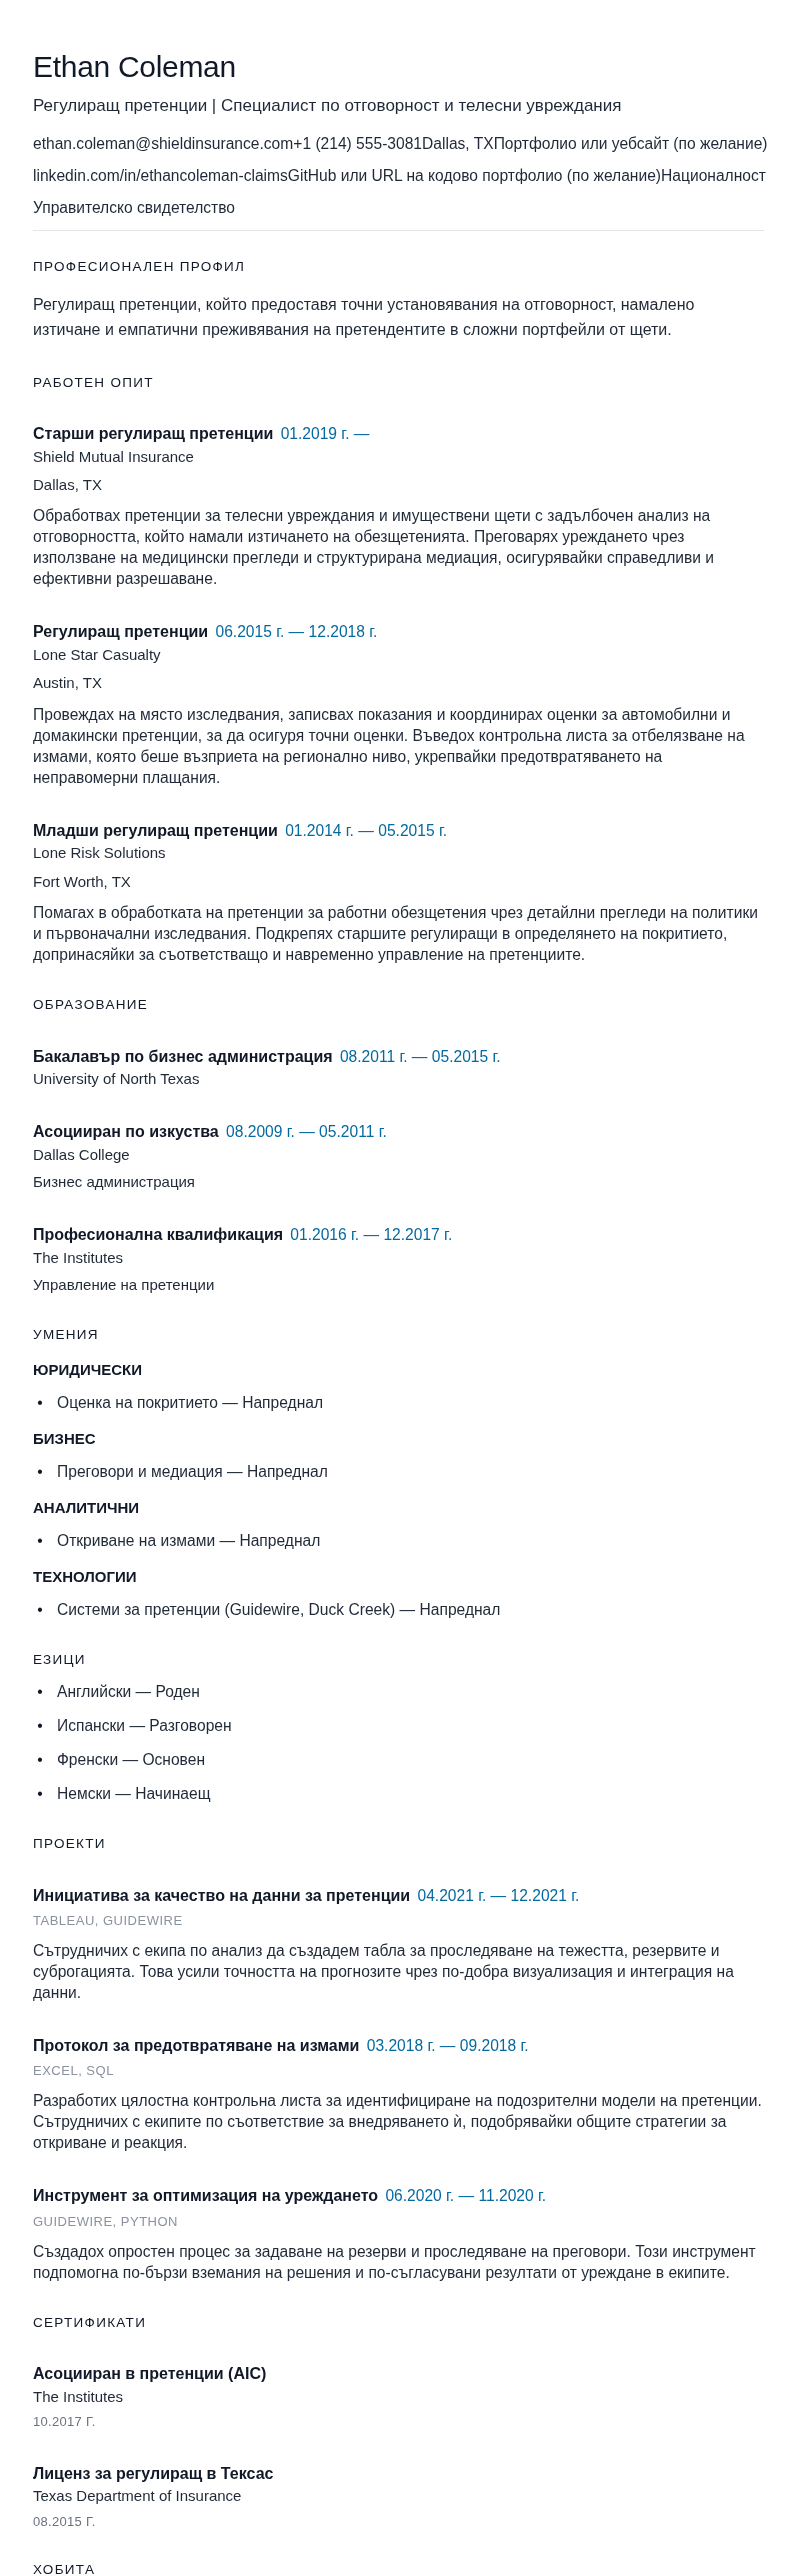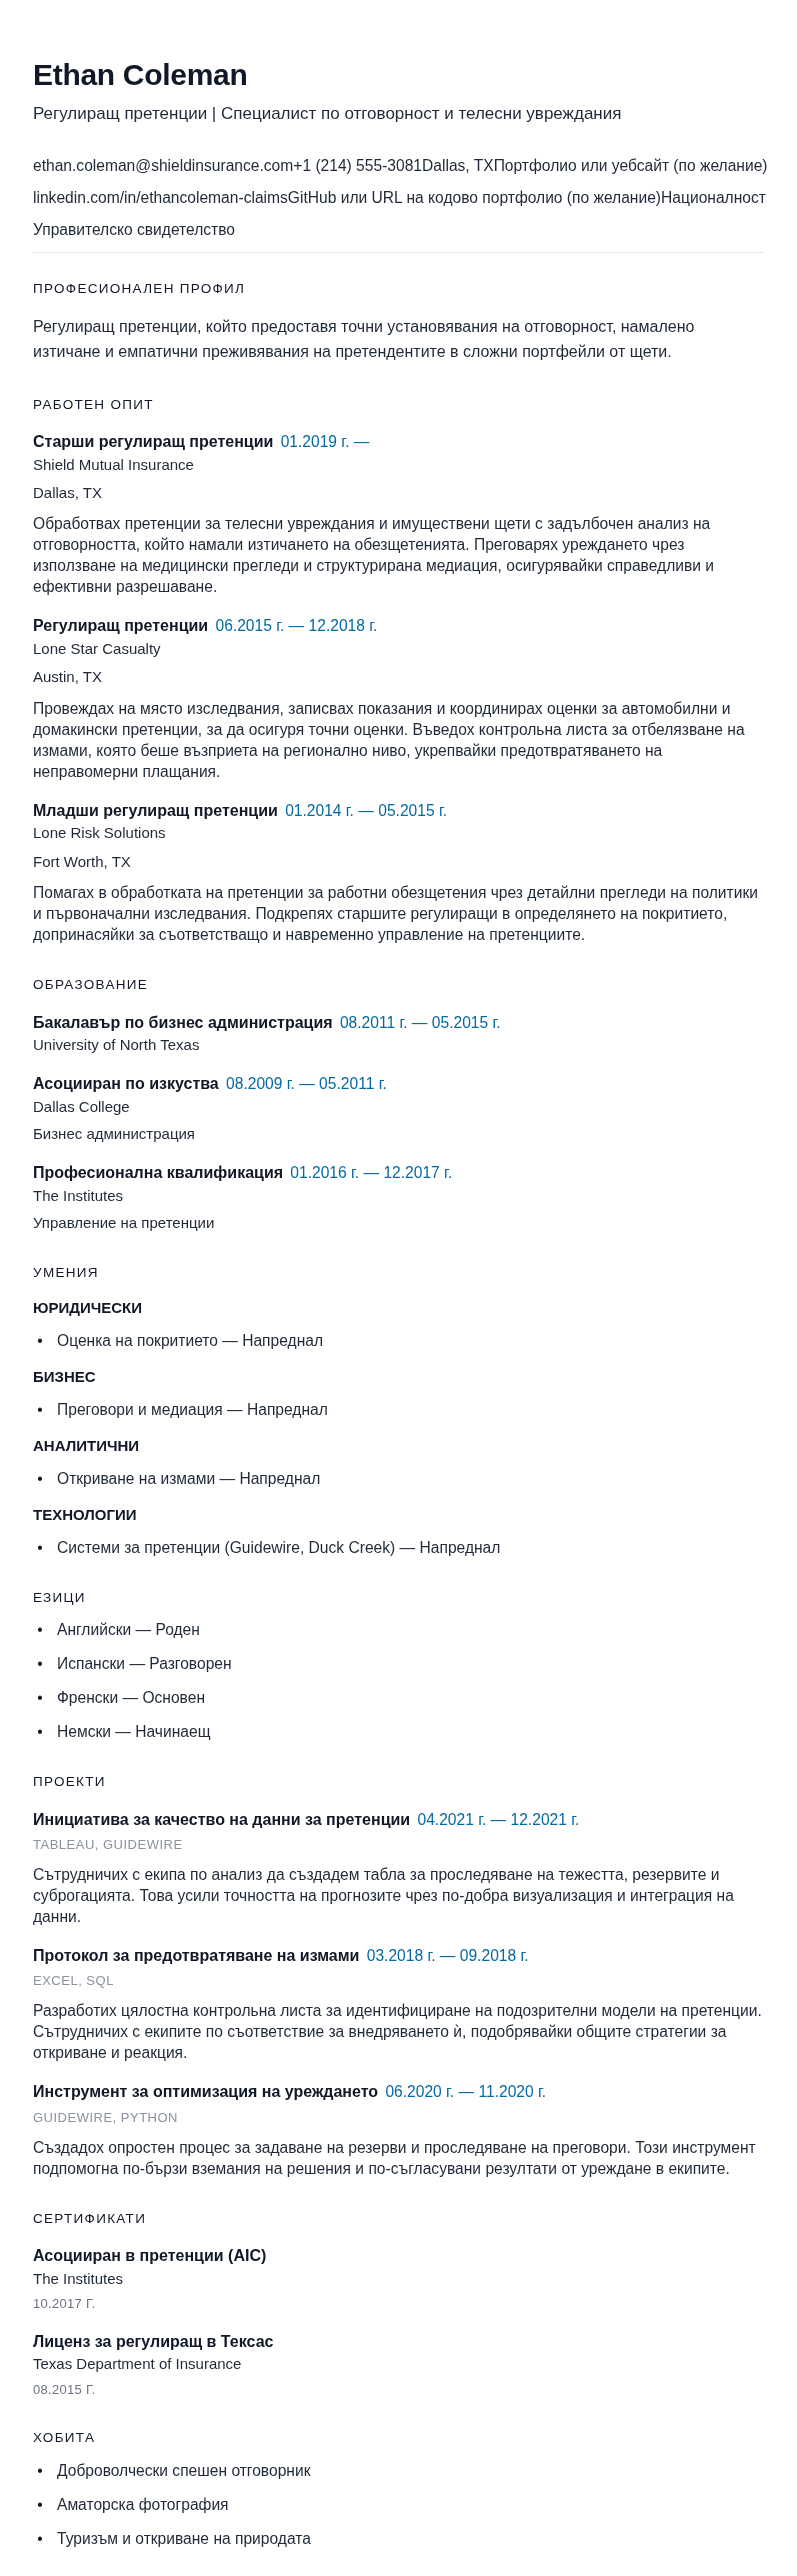--- a/index.html
+++ b/index.html
@@ -14,35 +14,35 @@
     color: #1f2937;
     -webkit-font-smoothing: antialiased;
   }
   .page {
     padding: 29px 33px 31px 33px;
     box-sizing: border-box;
   }
 
   
   .name {
-    margin: 29px 0 0 0;
+    margin: 21px 0 0 0;
     font-size: 30px;
     line-height: 34px;
-    font-weight: 700;
+    font-weight: 400;
     color: #111827;
     letter-spacing: -0.3px;
   }
   .subtitle {
     margin-top: 11.4px;
     font-size: 17px;
     line-height: 22px;
     color: #1f2937;
   }
   .contact {
-    margin-top: 25px;
+    margin-top: 11px;
   }
   .contact-line {
     font-size: 15.6px;
     line-height: 32px;
     color: #1f2937;
     white-space: nowrap;
   }
   .divider {
     border: none;
     border-top: 1px solid #e2e6eb;
@@ -62,21 +62,21 @@
   .profile-text {
     margin: 16.6px 0 0 0;
     max-width: 737px;
     font-size: 16px;
     line-height: 25.4px;
     color: #1f2937;
   }
 
   
   .item {
-    margin-top: 18px;
+    margin-top: 32px;
   }
   .item-title-row {
     display: flex;
     align-items: baseline;
     flex-wrap: wrap;
     column-gap: 7.3px;
   }
   .item-title {
     font-size: 16px;
     line-height: 21px;

